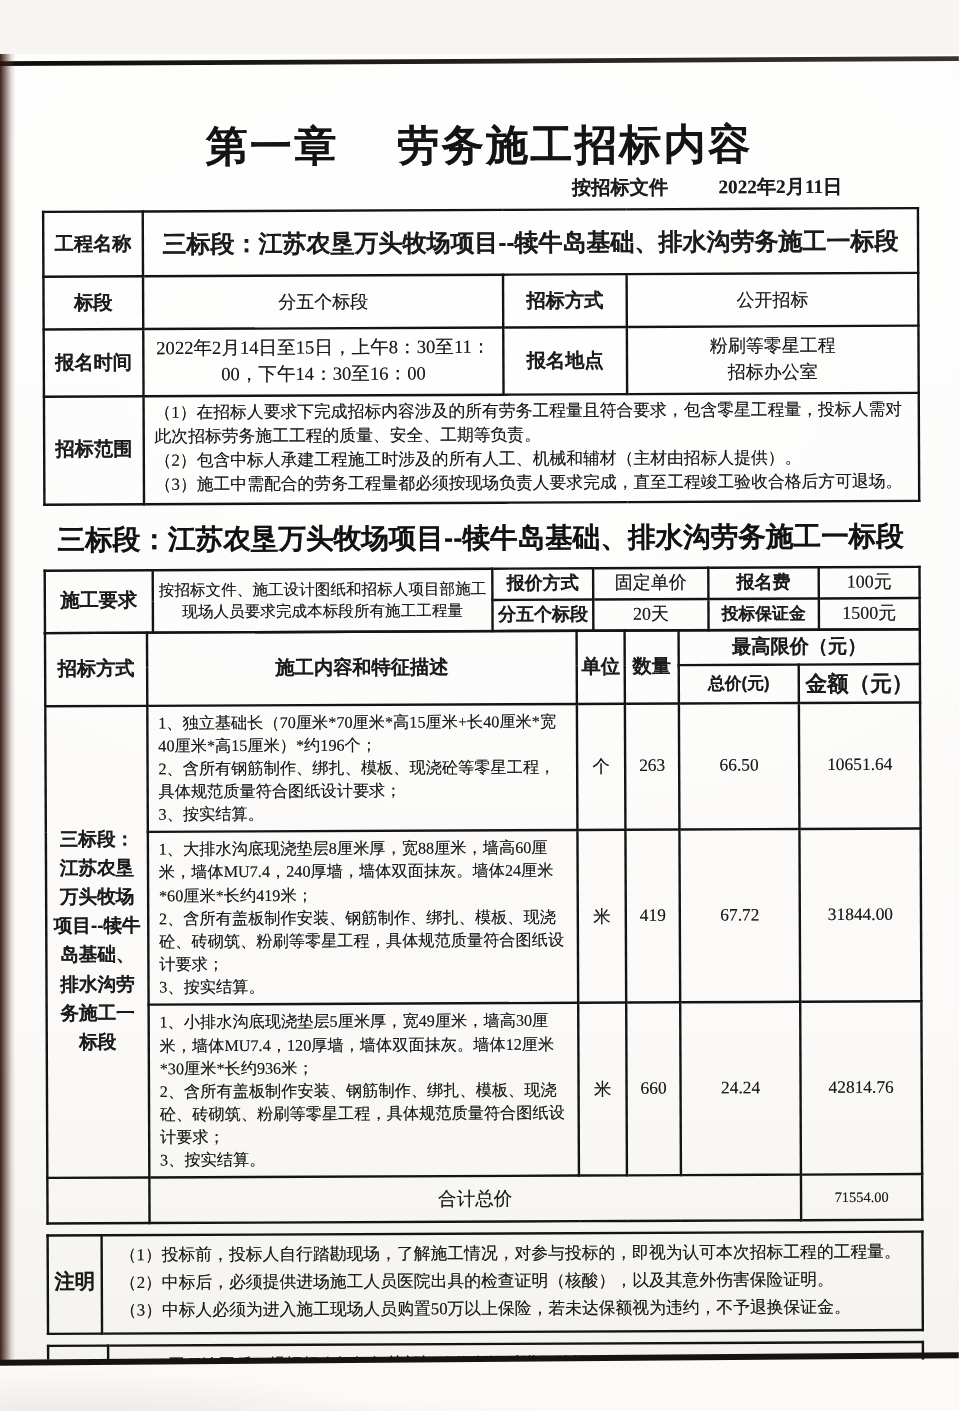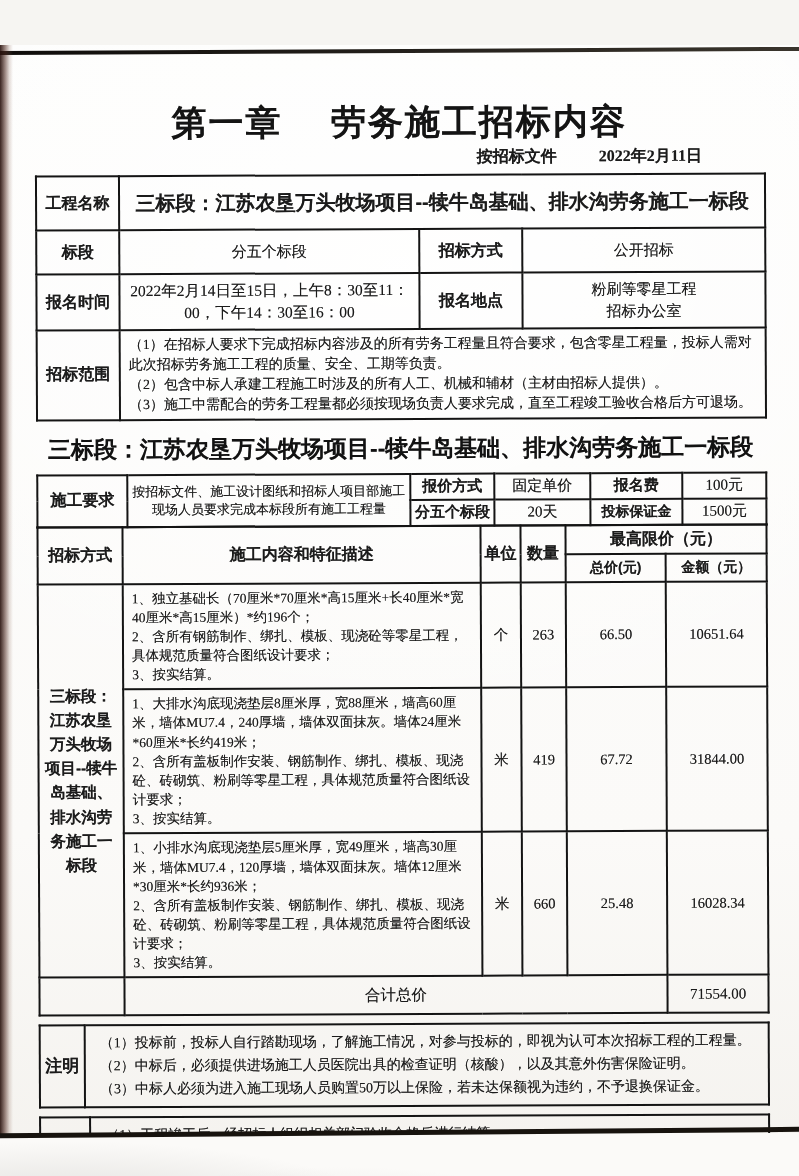--- a/index.html
+++ b/index.html
@@ -83,21 +83,21 @@
     font-weight:bold; font-size:15.5px; text-align:center;
     line-height:1.55; padding:4px 3px;
     font-family:"Liberation Sans","DejaVu Sans",sans-serif;
   }
   .clause { display:block; }
 
   .note-box { margin-top:8px; }
   .note-items { font-size:14px; line-height:1.62; padding:6px 10px 6px 14px; }
   .note-lbl {
     text-align:center; font-weight:bold; font-size:17px;
-    font-family:Liberation Serif, serif; line-height:1.3;
+    font-family:Liberation Mono, monospace; line-height:1.3;
   }
 </style>
 </head>
 <body>
 
 <div class="scan">
   <div class="edge-top"></div>
   <div class="edge-left"></div>
   <div class="edge-bottom"></div>
   <div class="tail"></div>
@@ -190,21 +190,21 @@
       <tbody>
           <tr style="height:28px">
         <td rowspan="2" class="head-cell">招标方式</td>
         <td rowspan="2" class="head-cell">施工内容和特征描述</td>
         <td rowspan="2" class="head-cell">单位</td>
         <td rowspan="2" class="head-cell">数量</td>
         <td colspan="2" class="head-cell">最高限价（元）</td>
       </tr>
       <tr style="height:28px">
         <td class="head-cell" style="font-size:14px">总价(元)</td>
-        <td class="head-cell" style="font-size:14px">金额（元）</td>
+        <td class="head-cell" style="font-size:18px">金额（元）</td>
       </tr>
       <tr style="height:94px">
         <td rowspan="3" class="vertcell">三标段：江苏农垦万头牧场项目--犊牛岛基础、排水沟劳务施工一标段</td>
         <td class="val-l">
           <span class="clause">1、独立基础长（70厘米*70厘米*高15厘米+长40厘米*宽40厘米*高15厘米）*约196个；</span>
           <span class="clause">2、含所有钢筋制作、绑扎、模板、现浇砼等零星工程，具体规范质量符合图纸设计要求；</span>
           <span class="clause">3、按实结算。</span>
         </td>
         <td class="num">个</td>
         <td class="num">263</td>
@@ -223,27 +223,27 @@
         <td class="num">31844.00</td>
       </tr>
       <tr style="height:112px">
         <td class="val-l">
           <span class="clause">1、小排水沟底现浇垫层5厘米厚，宽49厘米，墙高30厘米，墙体MU7.4，120厚墙，墙体双面抹灰。墙体12厘米*30厘米*长约936米；</span>
           <span class="clause">2、含所有盖板制作安装、钢筋制作、绑扎、模板、现浇砼、砖砌筑、粉刷等零星工程，具体规范质量符合图纸设计要求；</span>
           <span class="clause">3、按实结算。</span>
         </td>
         <td class="num">米</td>
         <td class="num">660</td>
-        <td class="num">25.48</td>
-        <td class="num">16028.34</td>
+        <td class="num">24.24</td>
+        <td class="num">42814.76</td>
       </tr>
       <tr style="height:38px">
         <td></td>
         <td colspan="4" class="val-c" style="font-size:15.5px">合计总价</td>
-        <td class="num" style="font-size:15px">71554.00</td>
+        <td class="num" style="font-size:12px">71554.00</td>
       </tr>
     </tbody>
       </table>
 
     <table class="note-box">
       <colgroup>
           <col style="width:45px">
           <col style="width:684px">
         </colgroup>
       <tbody>

